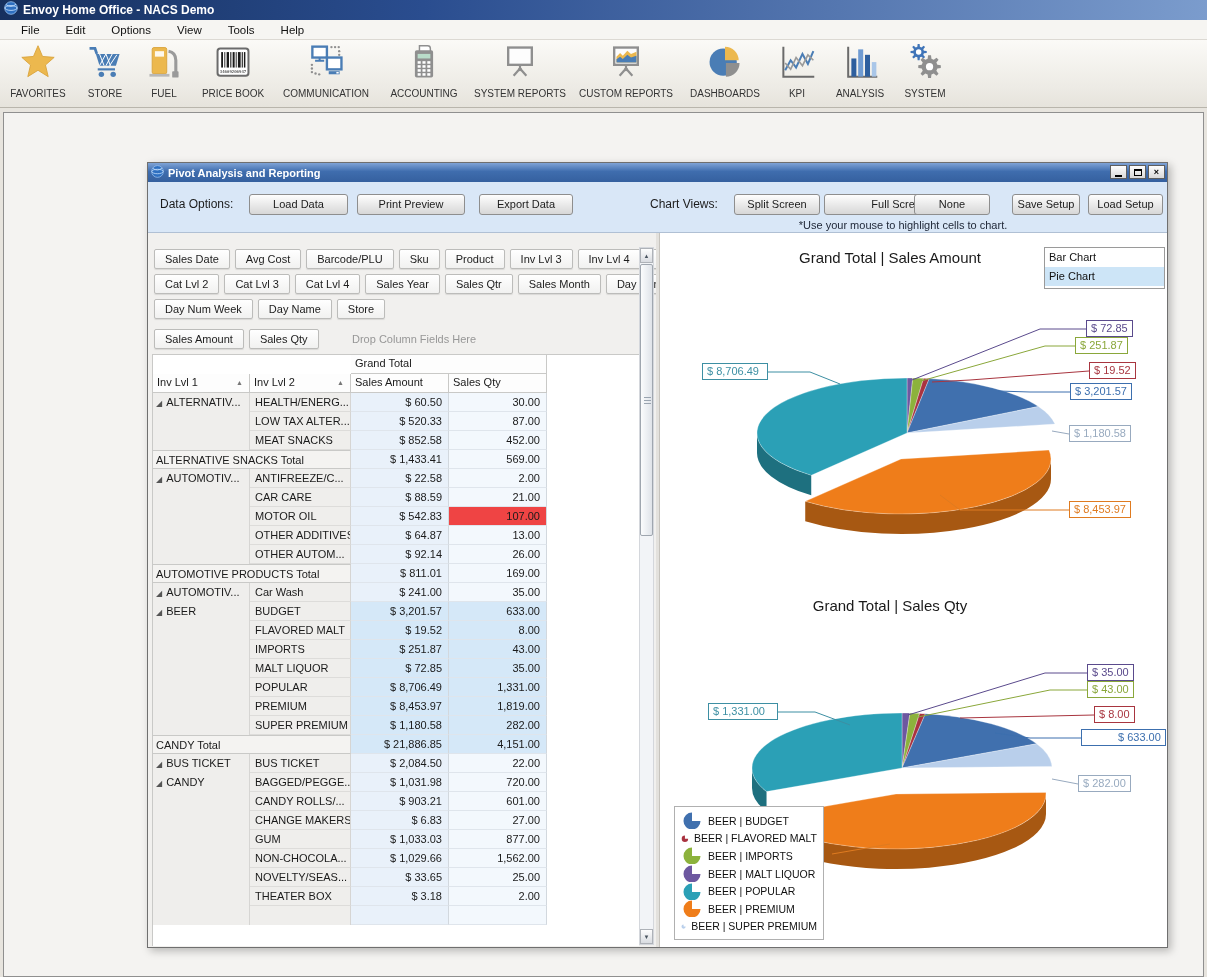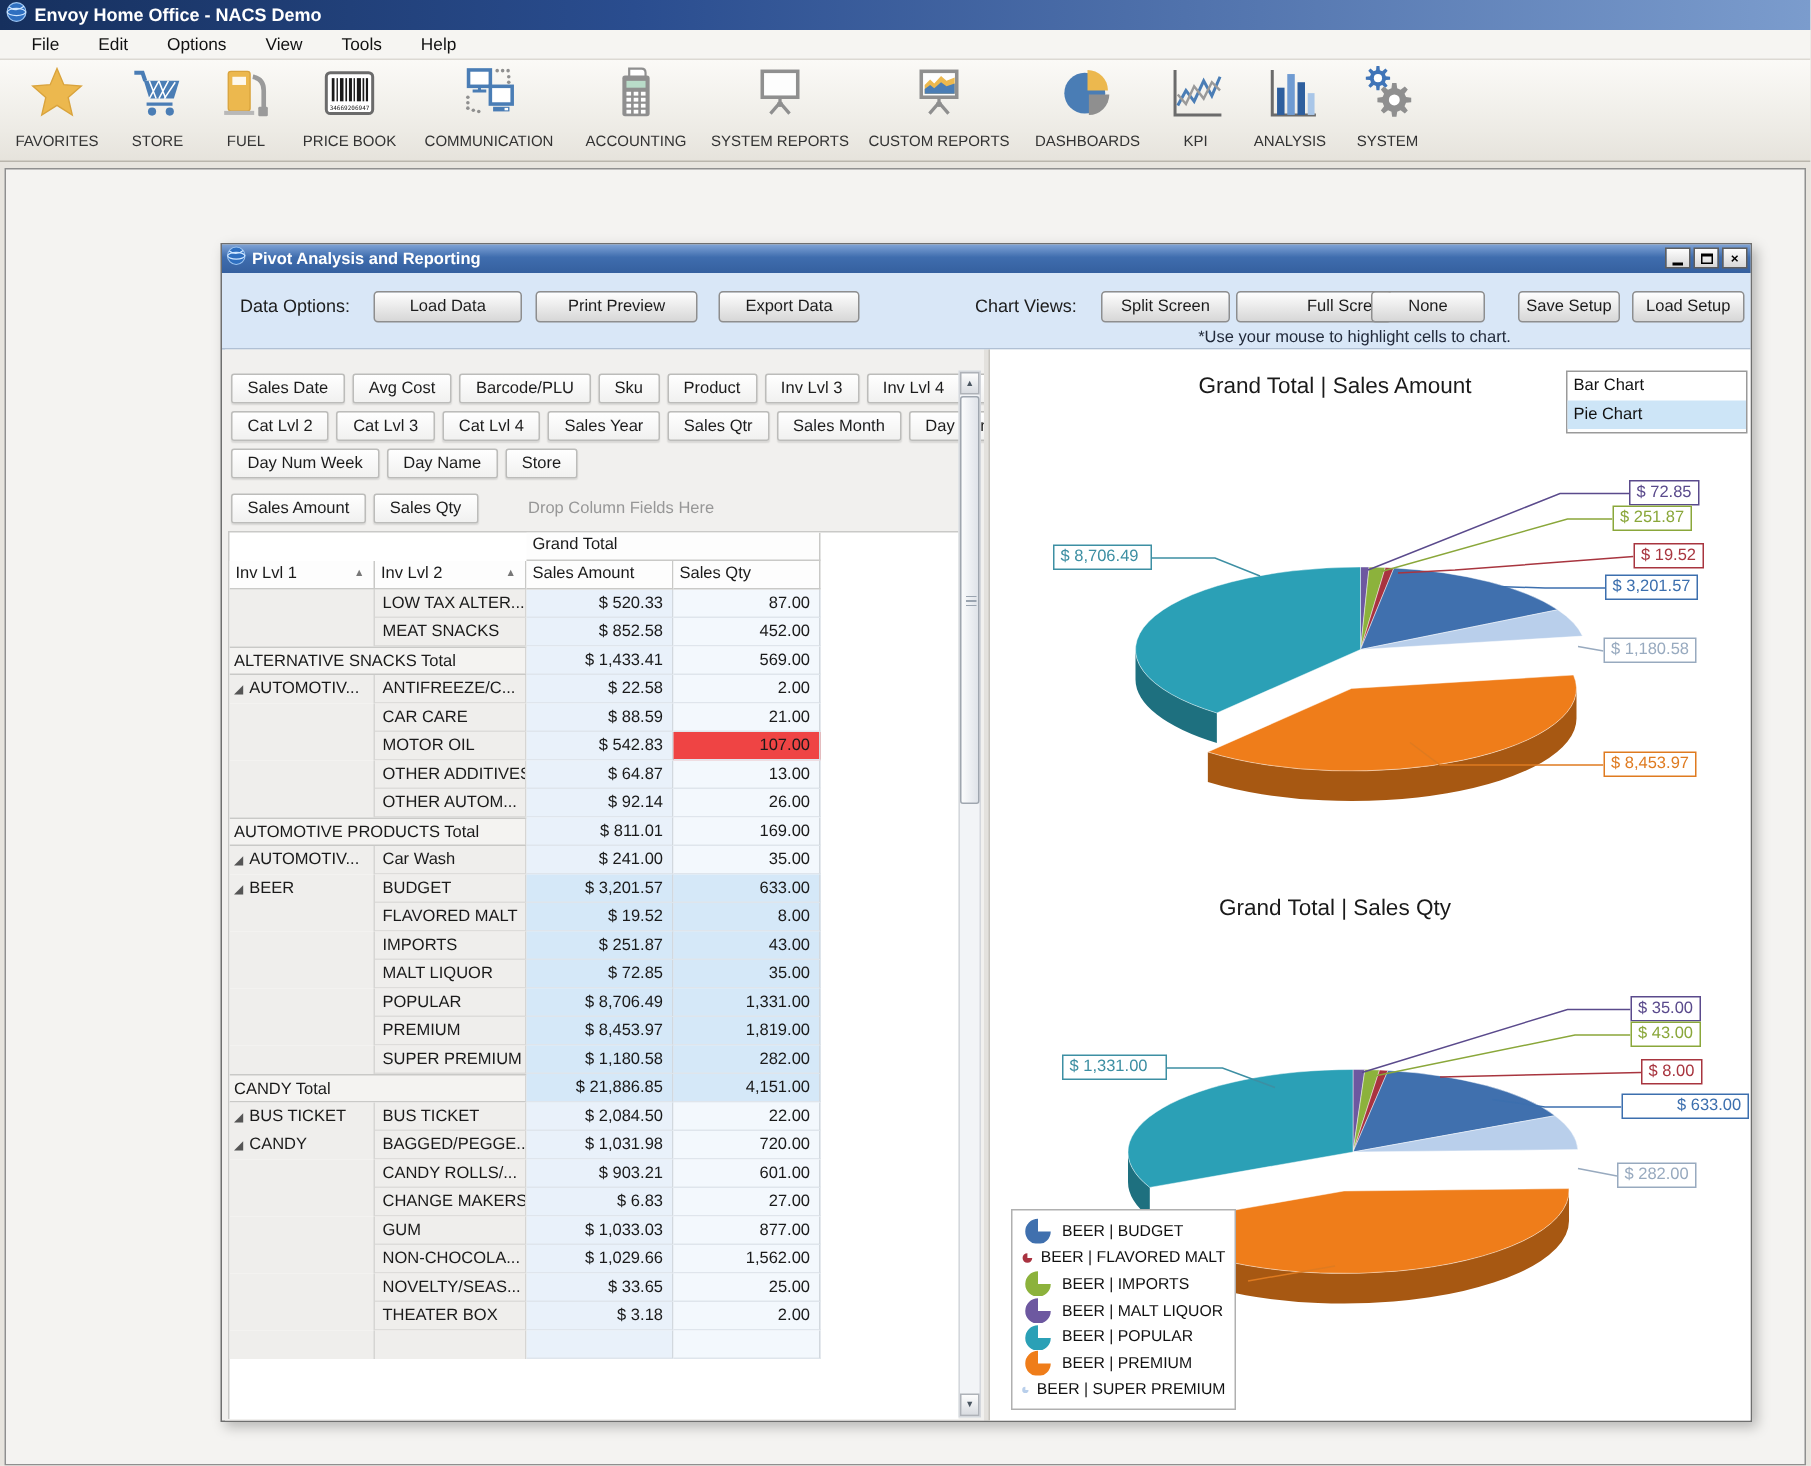--- a/index.html
+++ b/index.html
@@ -334,20 +334,26 @@
         <div class="grid" id="grid">
             <div class="grow">
               <div class="gcell" style="width:198px"></div>
               <div class="gcell hcell" style="width: 196px;">Grand Total</div>
             </div>
             <div class="grow">
               <div class="gcell hcell" style="width: 97px;">Inv Lvl 1<span class="sortarrow">▲</span></div>
               <div class="gcell hcell" style="width: 101px;">Inv Lvl 2<span class="sortarrow">▲</span></div>
               <div class="gcell hcell" style="width: 98px;">Sales Amount</div>
               <div class="gcell hcell" style="width: 98px;">Sales Qty</div>
+            </div>
+            <div class="grow">
+              <div class="gcell c-l1"><span class="tri">◢</span>ALTERNATIV...</div>
+              <div class="gcell c-l2">HEALTH/ENERG...</div>
+              <div class="gcell c-a" style="background: rgb(233, 241, 250);">$ 60.50</div>
+              <div class="gcell c-q" style="background: rgb(243, 248, 253);">30.00</div>
             </div>
             <div class="grow">
               <div class="gcell c-l1"></div>
               <div class="gcell c-l2">LOW TAX ALTER...</div>
               <div class="gcell c-a" style="background: rgb(233, 241, 250);">$ 520.33</div>
               <div class="gcell c-q" style="background: rgb(243, 248, 253);">87.00</div>
             </div>
             <div class="grow">
               <div class="gcell c-l1"></div>
               <div class="gcell c-l2">MEAT SNACKS</div>

